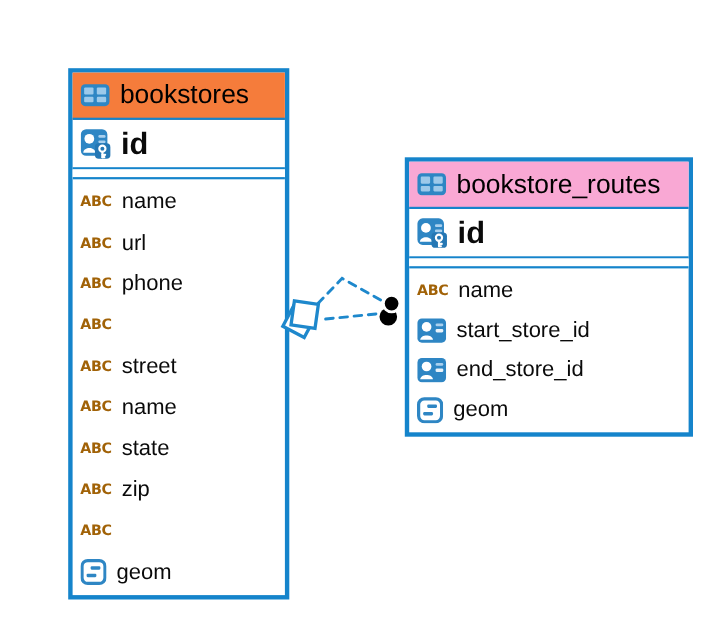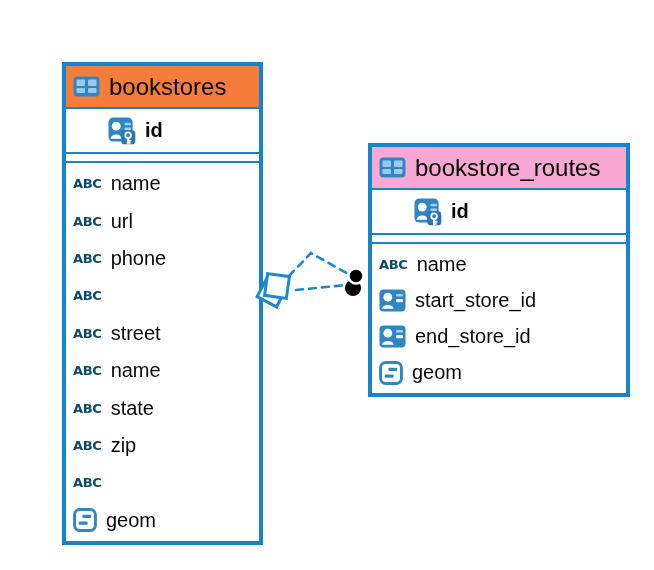--- a/index.html
+++ b/index.html
@@ -19,26 +19,26 @@
   }
   .hdr-orange{background:#F57C3B;}
   .hdr-gray{background:#f9a8d4;}
   .keys{flex:0 0 43px;border-bottom:2.5px solid #1584CB;display:flex;flex-direction:column;justify-content:center;}
   .band{flex:0 0 7px;border-bottom:2.5px solid #1584CB;background:#fff;}
   .cols{flex:1;display:flex;flex-direction:column;padding:2px 0;}
   .row{
     flex:1;display:flex;align-items:center;gap:9px;padding:0 7px;
     font-size:20px;color:#0a0a0a;min-height:0;
   }
-  .keys .row{flex:1;font-weight:700;font-size:20px;margin-left:35px;}
+  .keys .row{flex:1;font-weight:700;font-size:28px;}
   .icn{flex:0 0 auto;display:block;}
   .abc{
     flex:0 0 27px;display:inline-flex;justify-content:center;
     font-family:"DejaVu Sans",sans-serif;font-weight:800;font-size:13px;
-    letter-spacing:-0.3px;color:#0c4a6e;
+    letter-spacing:-0.3px;color:#a16207;
   }
   .cname,.ttl{white-space:nowrap;}
   .connector{position:absolute;left:0;top:0;width:654px;height:570px;pointer-events:none;}
   .dash{stroke:#1E88CC;stroke-width:2.6;fill:none;stroke-dasharray:7 6;stroke-linecap:round;}
   .dmd{fill:#ffffff;stroke:#1E88CC;stroke-width:3;}
   .hidden-defs{position:absolute;width:0;height:0;overflow:hidden;}
 </style>
 </head>
 <body>
 

